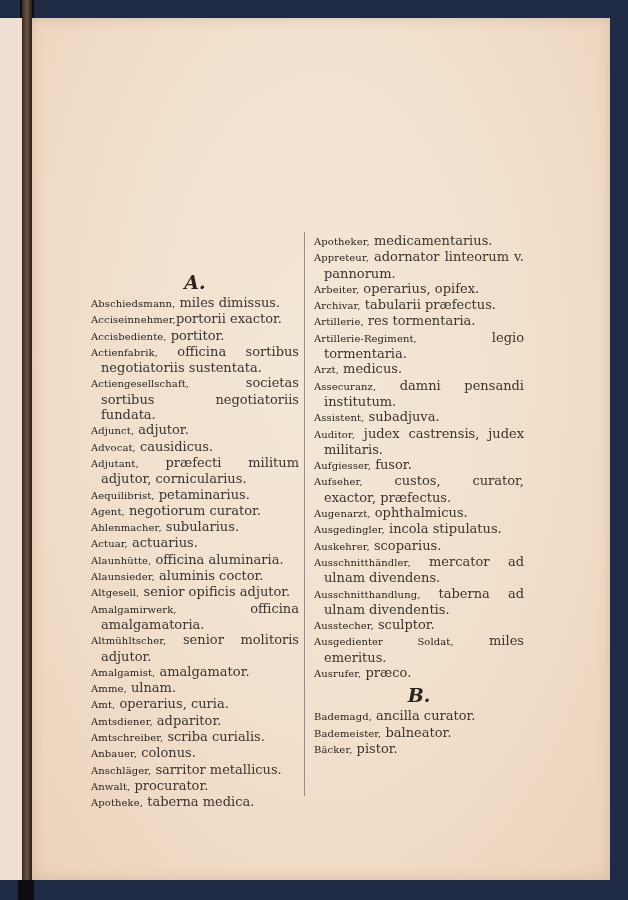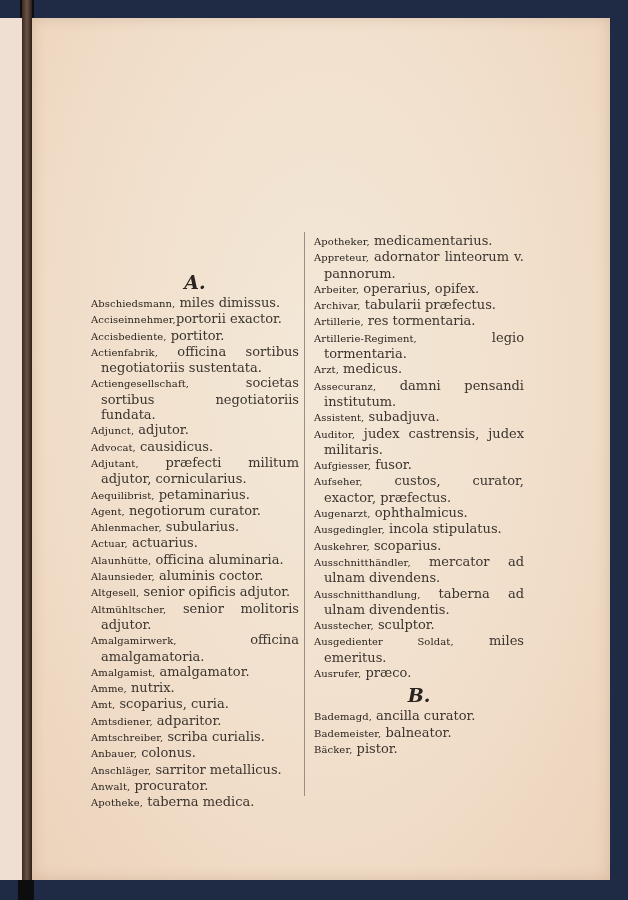--- a/index.html
+++ b/index.html
@@ -60,25 +60,25 @@
       <div class="entry"><span class="hw">Adjunct,</span><span class="tr"> adjutor.</span></div>
       <div class="entry"><span class="hw">Advocat,</span><span class="tr"> causidicus.</span></div>
       <div class="entry"><span class="hw">Adjutant,</span><span class="tr"> præfecti militum adjutor, cornicularius.</span></div>
       <div class="entry"><span class="hw">Aequilibrist,</span><span class="tr"> petaminarius.</span></div>
       <div class="entry"><span class="hw">Agent,</span><span class="tr"> negotiorum curator.</span></div>
       <div class="entry"><span class="hw">Ahlenmacher,</span><span class="tr"> subularius.</span></div>
       <div class="entry"><span class="hw">Actuar,</span><span class="tr"> actuarius.</span></div>
       <div class="entry"><span class="hw">Alaunhütte,</span><span class="tr"> officina aluminaria.</span></div>
       <div class="entry"><span class="hw">Alaunsieder,</span><span class="tr"> aluminis coctor.</span></div>
       <div class="entry"><span class="hw">Altgesell,</span><span class="tr"> senior opificis adjutor.</span></div>
+      <div class="entry"><span class="hw">Amalgamirwerk,</span><span class="tr"> officina amalgamatoria.</span></div>
       <div class="entry"><span class="hw">Altmühltscher,</span><span class="tr"> senior molitoris adjutor.</span></div>
-      <div class="entry"><span class="hw">Amalgamirwerk,</span><span class="tr"> officina amalgamatoria.</span></div>
       <div class="entry"><span class="hw">Amalgamist,</span><span class="tr"> amalgamator.</span></div>
-      <div class="entry"><span class="hw">Amme,</span><span class="tr"> nutrix.</span></div>
-      <div class="entry"><span class="hw">Amt,</span><span class="tr"> scoparius, curia.</span></div>
+      <div class="entry"><span class="hw">Amme,</span><span class="tr"> ulnam.</span></div>
+      <div class="entry"><span class="hw">Amt,</span><span class="tr"> operarius, curia.</span></div>
       <div class="entry"><span class="hw">Amtsdiener,</span><span class="tr"> adparitor.</span></div>
       <div class="entry"><span class="hw">Amtschreiber,</span><span class="tr"> scriba curialis.</span></div>
       <div class="entry"><span class="hw">Anbauer,</span><span class="tr"> colonus.</span></div>
       <div class="entry"><span class="hw">Anschläger,</span><span class="tr"> sarritor metallicus.</span></div>
       <div class="entry"><span class="hw">Anwalt,</span><span class="tr"> procurator.</span></div>
       <div class="entry"><span class="hw">Apotheke,</span><span class="tr"> taberna medica.</span></div>
     </div>
   <div class="col col-right">
       <div class="entry"><span class="hw">Apotheker,</span><span class="tr"> medicamentarius.</span></div>
       <div class="entry"><span class="hw">Appreteur,</span><span class="tr"> adornator linteorum v. pannorum.</span></div>

